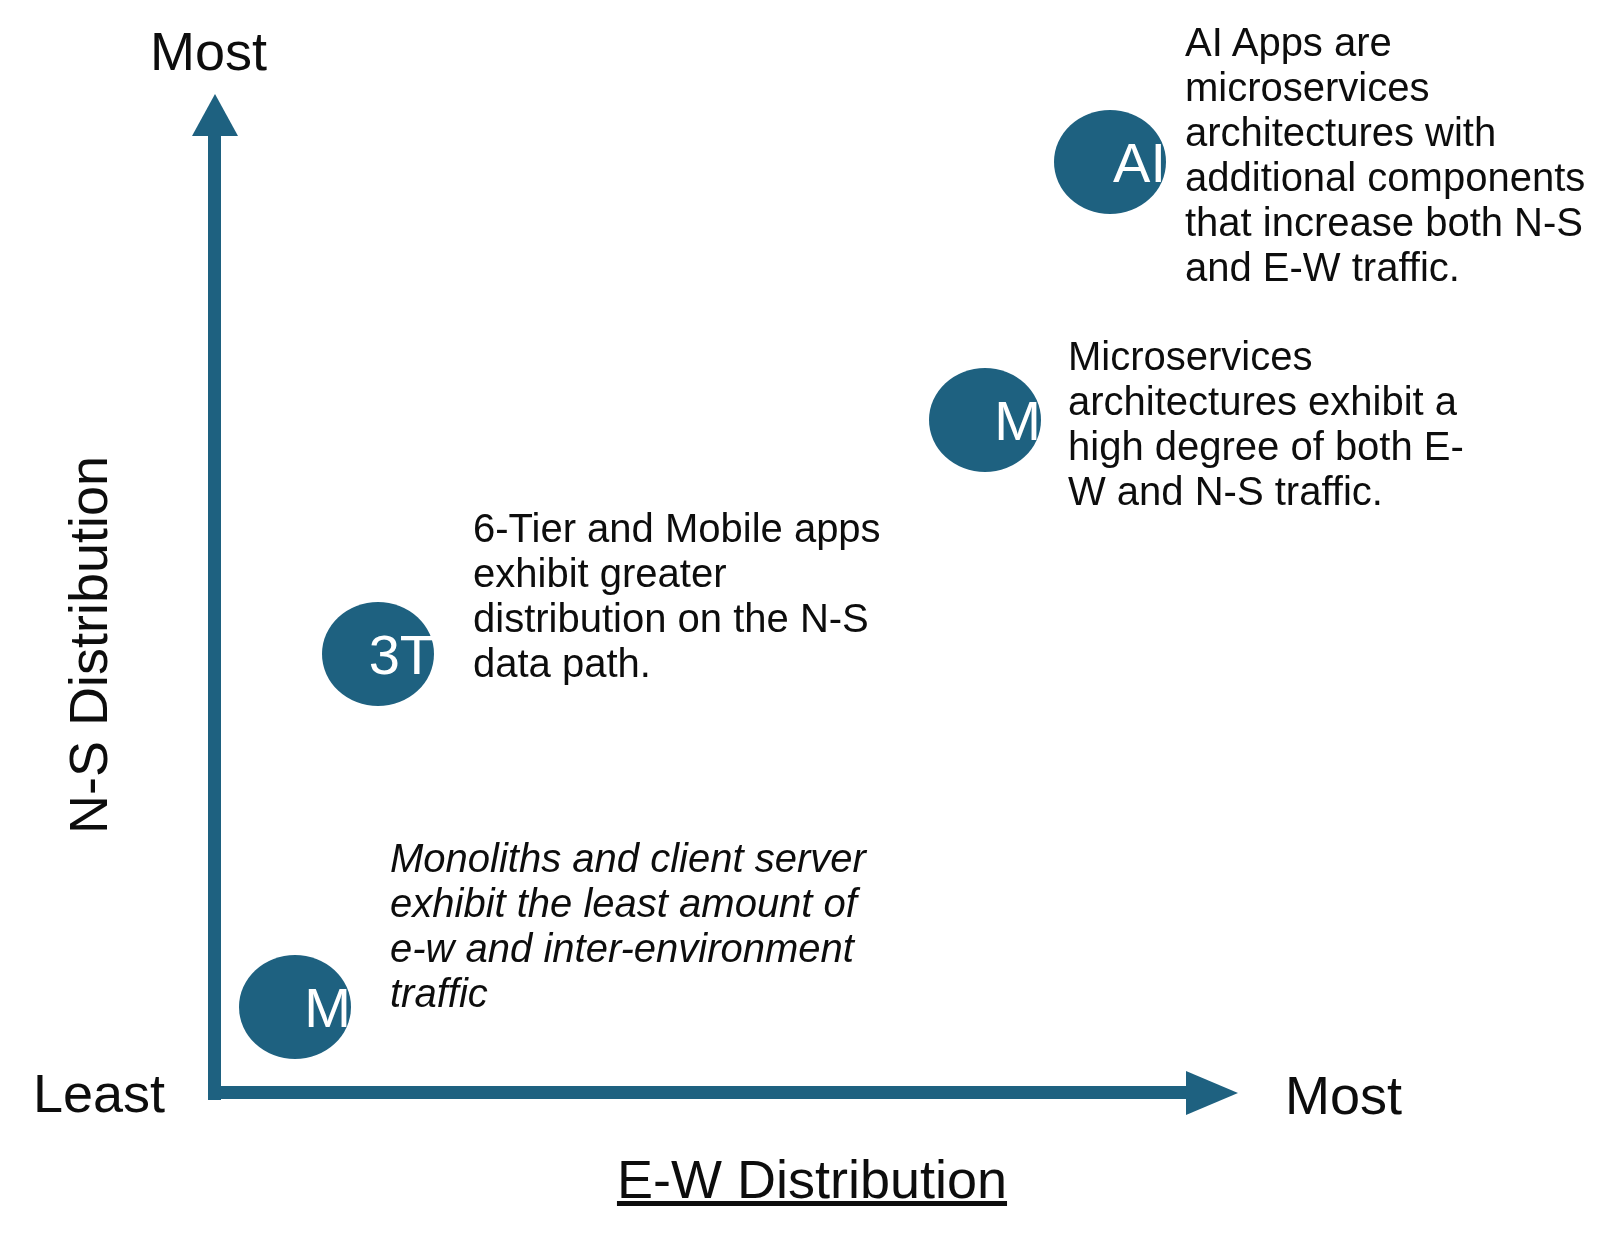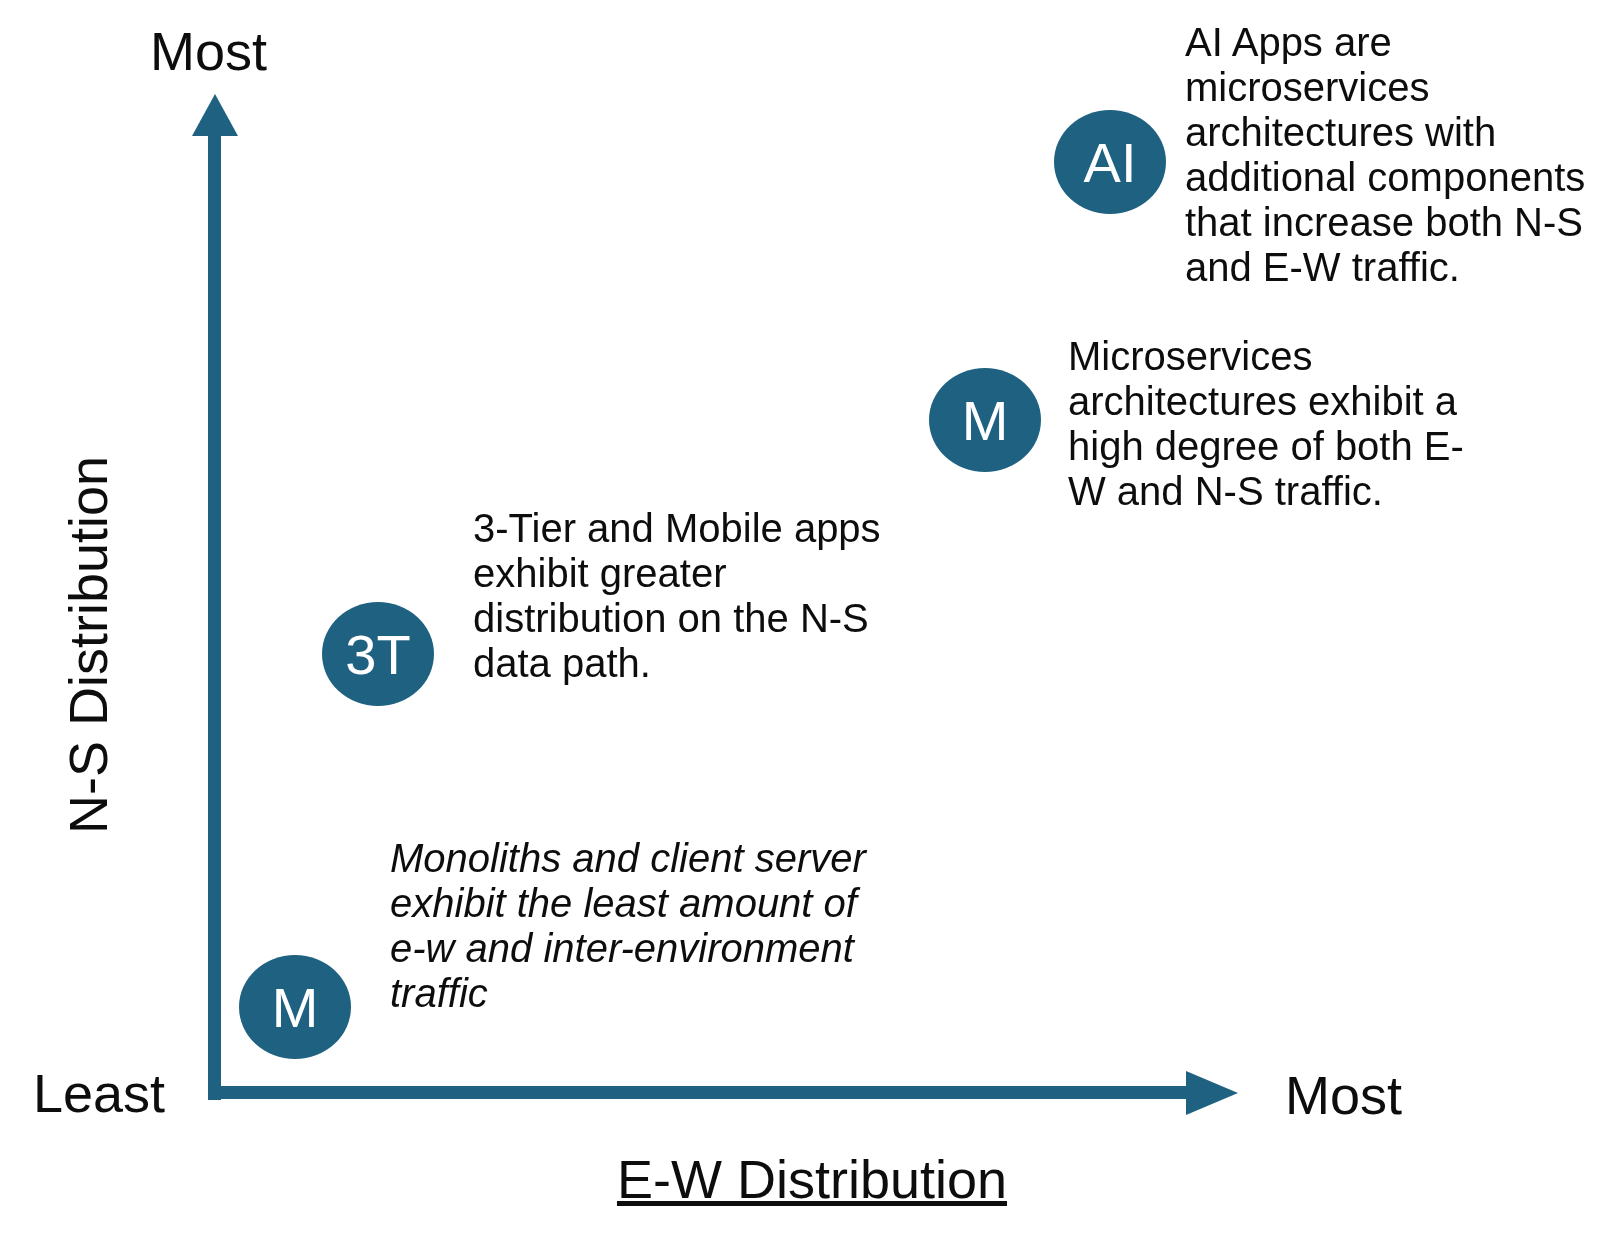--- a/index.html
+++ b/index.html
@@ -42,21 +42,21 @@
     text-align: center; transform: rotate(-90deg);
   }
 
   
   .bubble {
     position: absolute;
     width: 112px; height: 104px;
     border-radius: 50%;
     background: #1e6180;
     color: #ffffff;
-    display: flex; align-items: center; justify-content: center;
+    display: flex; align-items: center; justify-content: flex-end;
     font-size: 56px;
     letter-spacing: 0px;
   }
   .b-ai { left: 1054px; top: 110px; }
   .b-m1 { left: 929px;  top: 368px; }
   .b-mb { left: 308px;  top: 483px; }
   .b-3t { left: 322px;  top: 602px; }
   .b-cs { left: 235px;  top: 807px; }
   .b-m2 { left: 239px;  top: 955px; }
 
@@ -107,21 +107,21 @@
   <div class="note n-ai">AI Apps are
 microservices
 architectures with
 additional components
 that increase both N-S
 and E-W traffic.</div>
   <div class="note n-m">Microservices
 architectures exhibit a
 high degree of both E-
 W and N-S traffic.</div>
-  <div class="note n-3t">3-Tier and Mobile apps
+  <div class="note n-3t">6-Tier and Mobile apps
 exhibit greater
 distribution on the N-S
 data path.</div>
   <div class="note n-cs">Monoliths and client server
 exhibit the least amount of
 e-w and inter-environment
 traffic</div>
 
 </div>
 

